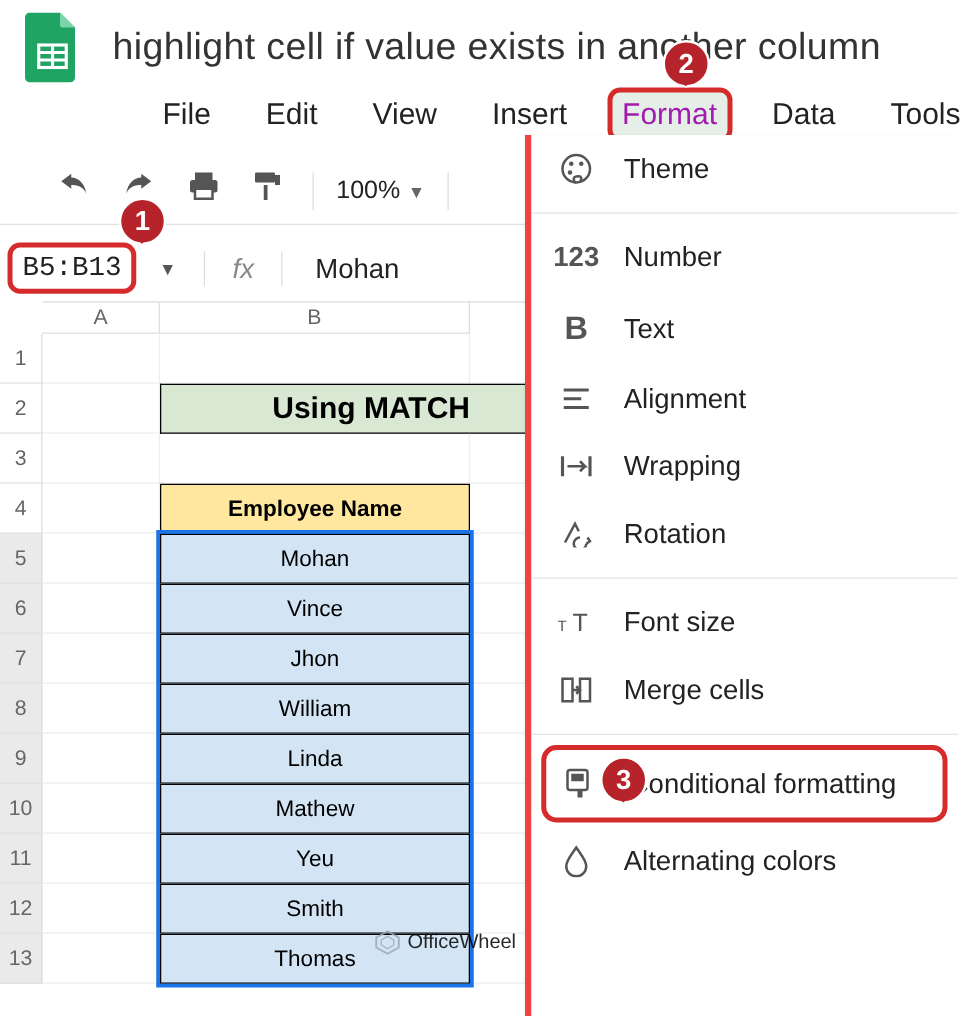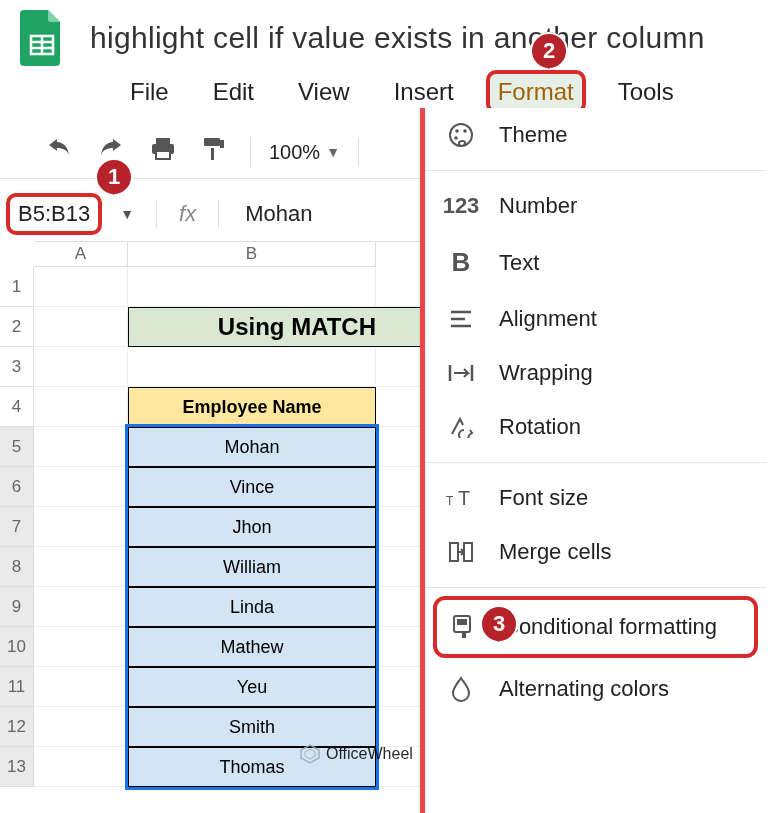--- a/index.html
+++ b/index.html
@@ -16,21 +16,21 @@
   .logo {
     width: 48px; height: 60px; display:flex; align-items:center; justify-content:center;
   }
   .title {
     font-size: 30px; color:#333; white-space:nowrap;
     padding-left: 24px; letter-spacing: 0.3px;
   }
 
   .menubar { display:flex; gap:20px; align-items:center; padding: 2px 0 6px 118px; font-size:24px; color:#222; }
   .menu-item { padding:4px 8px; border:4px solid transparent; border-radius:10px; position:relative;}
-  .menu-highlight { border-color:#d52b2b; background:#e5eee7; color:#a16207; }
+  .menu-highlight { border-color:#d52b2b; background:#e5eee7; color:#a21caf; }
 
   
   .badge {
     position:absolute;
     width:38px; height:38px; border-radius:50%;
     background:#b7232b; color:#fff;
     display:flex; align-items:center; justify-content:center;
     font-size:22px; font-weight:bold;
     z-index:10;
     border:2px solid #fff;
@@ -49,21 +49,21 @@
   .tool-btn { color:#555; font-size:24px; padding:4px 6px; }
   .tool-sep { width:1px; height:30px; background:#ddd; margin:0 4px;}
   .zoom { display:flex; align-items:center; gap:6px; font-size:20px; color:#222;text-align:center;}
   .chev { color:#666; font-size:14px;}
 
   
   .fxrow { display:flex; align-items:center; padding: 14px 0 6px 6px; gap:12px; width:420px;}
   .namebox {
     border:4px solid #d52b2b; border-radius:10px;
     font-size:22px; padding:4px 8px;
-    background:#fff; color:#222;
+    background:#fff; color:#222;font-family:Liberation Mono, monospace;
   }
   .name-chev { font-size:14px; color:#555; padding:0 10px 0 6px;}
   .fx { font-style:italic; color:#888; font-size:22px; padding:0 10px 0 10px;}
   .fx-sep { width:1px; height:28px; background:#ddd;}
   .fxval { font-size:22px; color:#222; padding-left:14px;}
 
   
   .sheet { position:relative; width:420px; }
   .colheads { display:flex; margin-left:34px; border-top:1px solid #ddd;}
   .colA { width:94px; text-align:center; font-size:17px; color:#666; border-right:1px solid #ddd; border-bottom:1px solid #ddd; padding:2px 0;}
@@ -135,20 +135,21 @@
     </div>
     <div class="title">highlight cell if value exists in another column</div>
   </div>
 
   <div class="menubar">
     <span class="menu-item">File</span>
     <span class="menu-item">Edit</span>
     <span class="menu-item">View</span>
     <span class="menu-item">Insert</span>
     <span class="menu-item menu-highlight">Format</span>
+    <span class="menu-item">Data</span>
     <span class="menu-item">Tools</span>
 
   </div>
 
   <div class="toolbar">
     <span class="tool-btn">
       <svg width="26" height="22" viewBox="0 0 26 22">
           <path d="M11 4v-3L3 7l8 6V10c6 0 10 2 12 7-1-8-6-13-12-13z" fill="#555"></path>
         </svg>
     </span>

